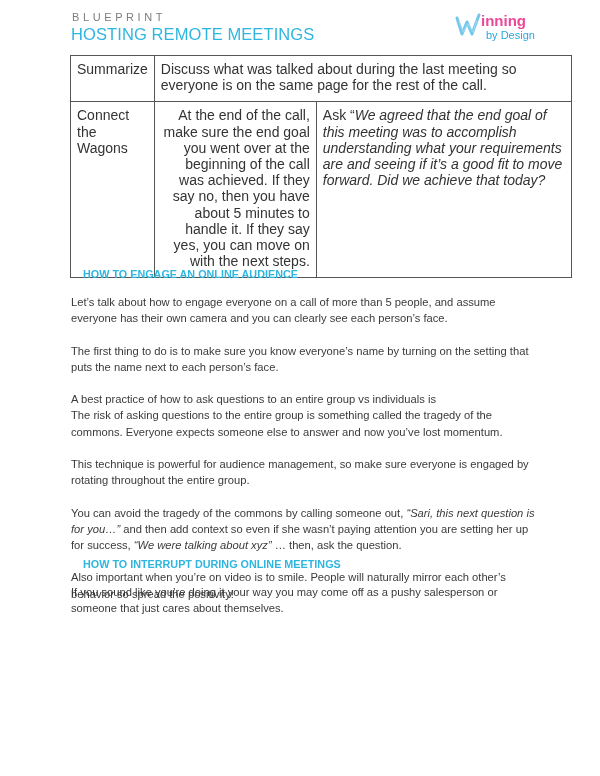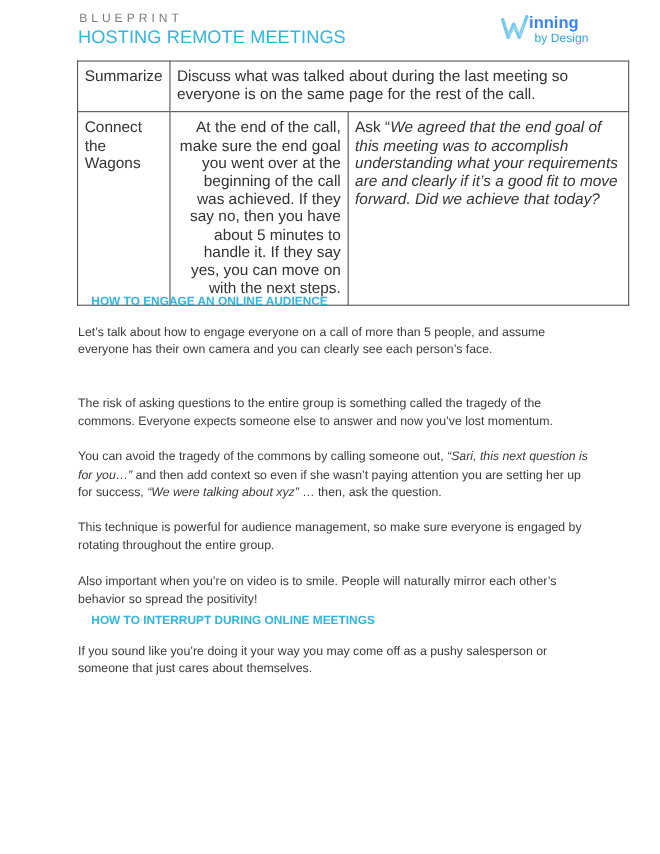--- a/index.html
+++ b/index.html
@@ -2,21 +2,21 @@
 <html><head>
 <meta charset="utf-8">
 <style>
   html, body { margin:0; padding:0; background:#ffffff; }
   body { width:600px; height:776px; position:relative; overflow:hidden;
          font-family:"Liberation Sans", "DejaVu Sans", sans-serif; color:#3a3a3a; }
   .header-kicker { position:absolute; left:72px; top:11px; font-size:11px; letter-spacing:3.6px; color:#7d7d7d; }
   .header-title { position:absolute; left:71px; top:25px; font-size:16.5px; color:#2fb6e0; letter-spacing:0.1px; }
   .logo { position:absolute; left:455px; top:10px; width:80px; height:32px; }
   .logo .w { position:absolute; left:0; top:2px; width:26px; height:26px; }
-  .logo .t1 { position:absolute; left:26px; top:2px; font-size:15px; font-weight:bold; color:#3b82f6; }
+  .logo .t1 { position:absolute; left:26px; top:2px; font-size:15px; font-weight:bold; color:#ec4899; }
   .logo .t2 { position:absolute; left:31px; top:19px; font-size:11px; color:#2aa7dd; }
 
   table.tbl { position:absolute; left:70px; top:55px; width:502px; border-collapse:collapse; font-size:14px; line-height:16.2px; color:#333; }
   table.tbl td { border:1.5px solid #555; vertical-align:top; padding:5px 6px 8px 6px; }
   td.c1 { width:64px; }
   td.c2 { width:149px;text-align:right; }
   .ital { font-style:italic; }
 
   .section { position:absolute; left:71px; width:470px; font-size:11.2px; line-height:16.2px; color:#3a3a3a; }
   .section h2 { margin:12px; font-size:10.8px; font-weight:bold; color:#2fb6e0; line-height:16px; }
@@ -38,30 +38,31 @@
 
 <table class="tbl">
   <tbody>
       <tr>
     <td class="c1">Summarize</td>
     <td colspan="2">Discuss what was talked about during the last meeting so everyone is on the same page for the rest of the call.</td>
   </tr>
   <tr>
     <td class="c1">Connect the Wagons</td>
     <td class="c2"><span>At the end of the call,</span><br><span>make sure the end goal you went over at the beginning of the call was achieved. If they say no, then you have about 5 minutes to handle it. If they say yes, you can move on with the next steps.</span></td>
-    <td><span>Ask “</span><span class="ital">We agreed that the end goal of this meeting was to accomplish understanding what your requirements are and clearly if it’s a good fit to move forward. Did we achieve that today?</span></td>
+    <td><span>Ask “</span><span class="ital">We agreed that the end goal of this meeting was to accomplish understanding what your requirements are and seeing if it’s a good fit to move forward. Did we achieve that today?</span></td>
   </tr>
 </tbody>
   </table>
 
 <div class="section" style="top:254px;">
   <h2>HOW TO ENGAGE AN ONLINE AUDIENCE</h2>
   <p>Let’s talk about how to engage everyone on a call of more than 5 people, and assume everyone has their own camera and you can clearly see each person’s face.</p>
-  <p><br><span>The risk of asking questions to the entire group is something called the tragedy of the commons. Everyone expects someone else to answer and now you’ve lost momentum.</span></p>
+  <p>The first thing to do is to make sure you know everyone’s name by turning on the setting that puts the name next to each person’s face.</p>
+  <p><span>A best practice of how to ask questions to an entire group vs individuals is</span><br><span>The risk of asking questions to the entire group is something called the tragedy of the commons. Everyone expects someone else to answer and now you’ve lost momentum.</span></p>
+  <p>This technique is powerful for audience management, so make sure everyone is engaged by rotating throughout the entire group.</p>
   <p><span>You can avoid the tragedy of the commons by calling someone out, </span><span class="ital">“Sari, this next question is for you…”</span><span> and then add context so even if she wasn’t paying attention you are setting her up for success, </span><span class="ital">“We were talking about xyz”</span><span> … then, ask the question.</span></p>
-  <p>This technique is powerful for audience management, so make sure everyone is engaged by rotating throughout the entire group.</p>
   <p>Also important when you’re on video is to smile. People will naturally mirror each other’s behavior so spread the positivity!</p>
 </div>
 
 <div class="section" style="top:544px;">
   <h2>HOW TO INTERRUPT DURING ONLINE MEETINGS</h2>
   <p>If you sound like you’re doing it your way you may come off as a pushy salesperson or someone that just cares about themselves.</p>
 </div>
 
 </body></html>

